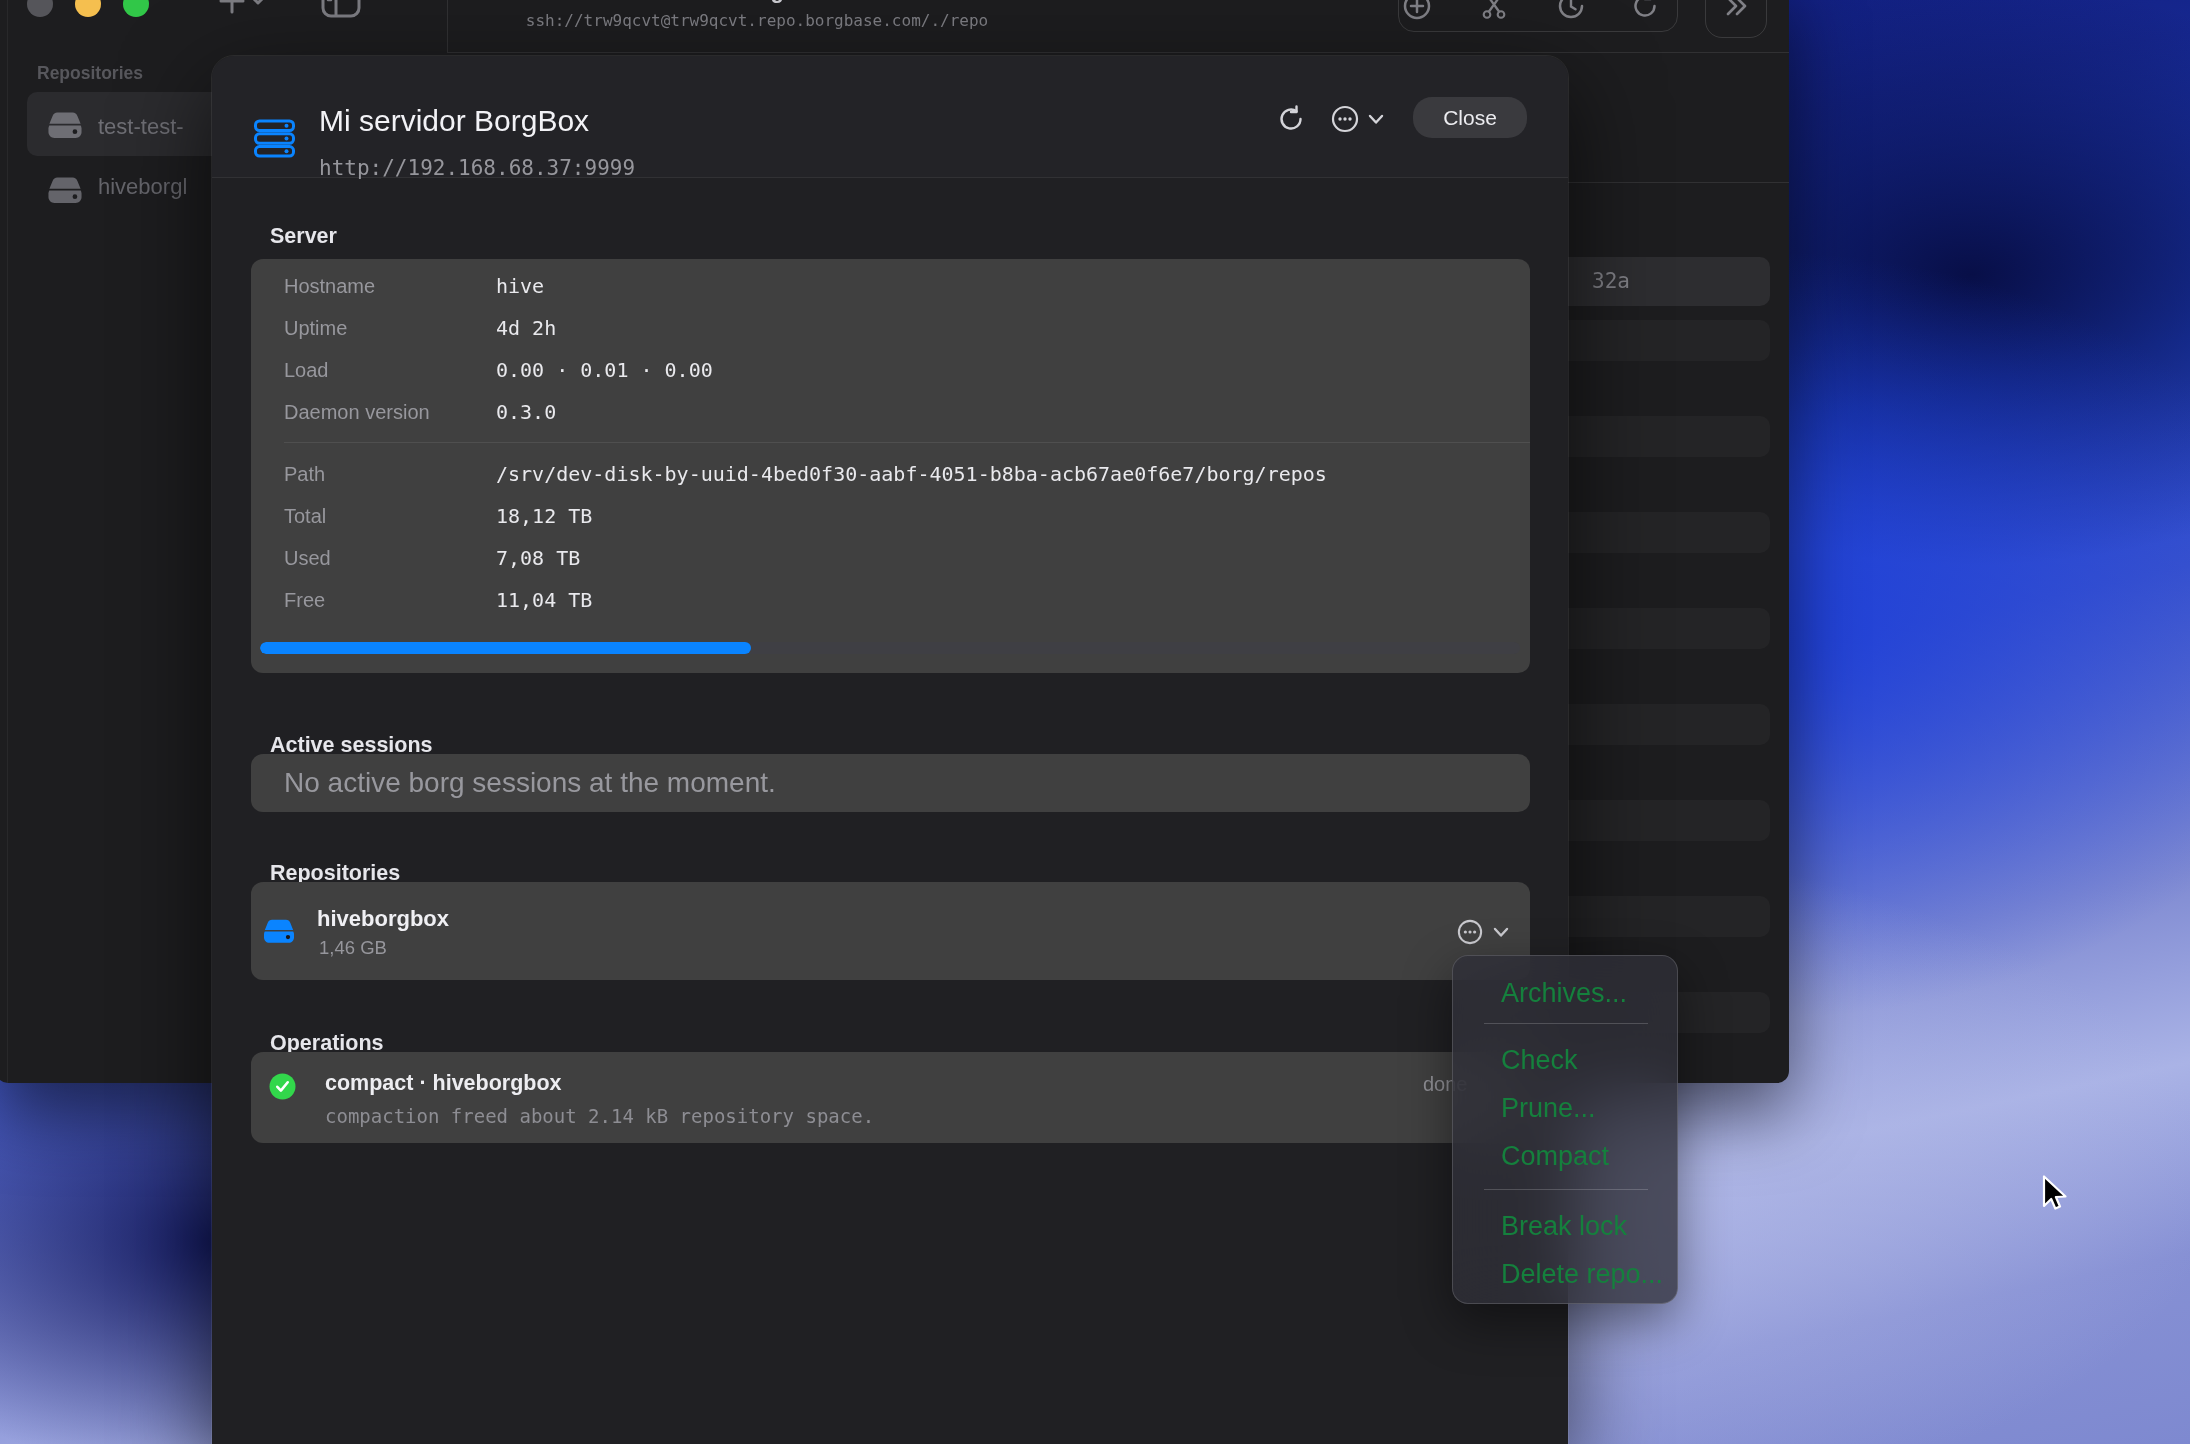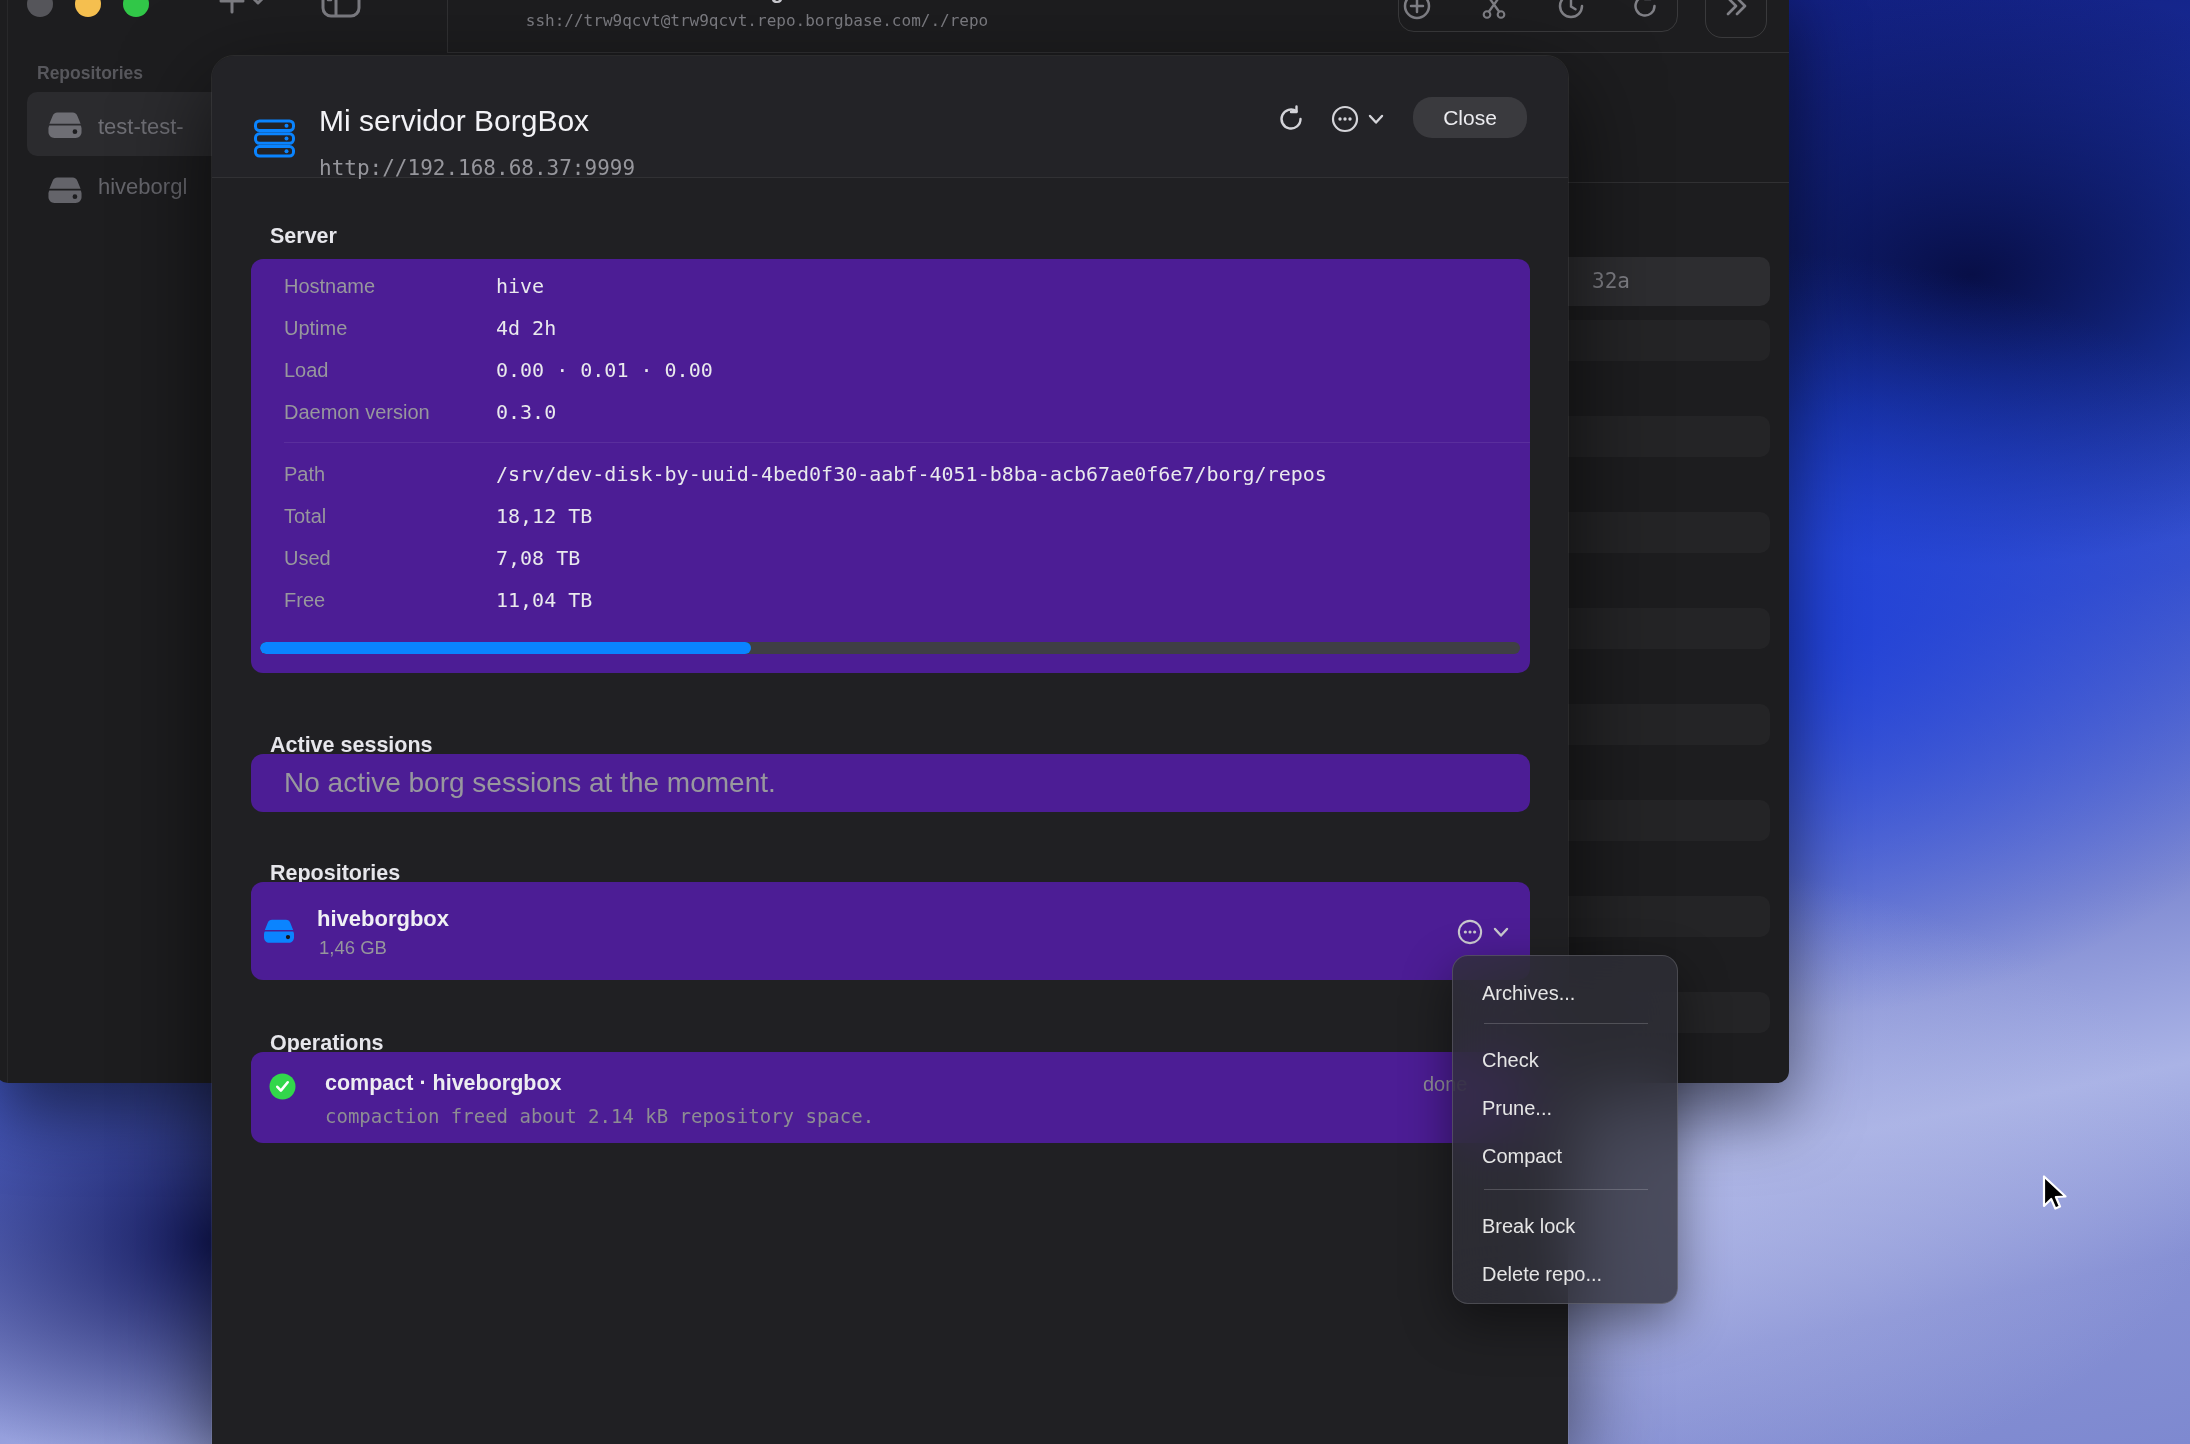--- a/index.html
+++ b/index.html
@@ -50,21 +50,21 @@
   border-radius:22px 22px 0 0;box-shadow:0 30px 90px rgba(0,0,0,.65);
   outline:1px solid rgba(255,255,255,.08)}
 #dlg-header{position:absolute;left:0;top:0;width:100%;height:121px;background:#232327;border-radius:22px 22px 0 0}
 #dlg-hdiv{position:absolute;left:0;top:121px;width:100%;height:1px;background:rgba(255,255,255,.08)}
 #dlg-title{position:absolute;left:107px;top:47px;height:36px;line-height:36px;font-size:30px;
   font-weight:400;color:#f2f2f6}
 #dlg-subtitle{position:absolute;left:107px;top:98px;height:28px;line-height:28px;font-size:21px;color:#96969c}
 #close-btn{position:absolute;left:1201px;top:41px;width:114px;height:41px;border-radius:19px;
   background:#3a3a3e;text-align:center;line-height:41px;font-size:21px;color:#ececf0}
 .sec-label{position:absolute;left:58px;height:26px;line-height:26px;font-size:21.5px;font-weight:700;color:#e6e6eb}
-.panel{position:absolute;left:39px;width:1279px;border-radius:12px;background:#4c1d95}
+.panel{position:absolute;left:39px;width:1279px;border-radius:12px;background:#404040}
 #server-panel{top:203px;height:414px;padding-top:6px}
 .srow{height:42px;display:flex;align-items:center}
 .slabel{margin-left:33px;width:212px;font-size:20px;color:#97979d}
 .svalue{font-size:20px;color:#e9e9ed}
 .srow-div{height:1px;background:rgba(255,255,255,.08);margin:9px 0 10px 33px}
 #disk-bar{margin:21px 10px 0 9px;height:12px;border-radius:6px;background:#3f3f44;overflow:hidden}
 #disk-fill{height:100%;border-radius:6px;background:#0a84ff}
 #sessions-panel{top:698px;height:58px}
 #sessions-text{position:absolute;left:33px;top:0;height:58px;line-height:58px;font-size:28px;color:#98989e}
 #repos-panel{top:826px;height:98px}
@@ -72,21 +72,21 @@
 #repo-size{position:absolute;left:68px;top:53px;height:25px;line-height:25px;font-size:18.5px;color:#96969c}
 #ops-panel{top:996px;height:91px}
 #ops-title{position:absolute;left:74px;top:17px;height:28px;line-height:28px;font-size:21.5px;font-weight:700;color:#ededf1}
 #ops-status{position:absolute;left:1172px;top:19px;height:26px;line-height:26px;font-size:20px;color:#8f8f95}
 #ops-detail{position:absolute;left:74px;top:51px;height:26px;line-height:26px;font-size:19px;color:#8d8d93}
 
 
 #menu{position:absolute;left:1452px;top:955px;width:226px;height:349px;border-radius:16px;
   background:rgba(47,48,56,.78);-webkit-backdrop-filter:blur(30px);backdrop-filter:blur(30px);
   border:1px solid rgba(255,255,255,.15);box-shadow:0 18px 50px rgba(0,0,0,.45);padding-top:16px}
-.mi{height:48px;display:flex;align-items:center;padding-left:29px;font-size:20px;color:#e5e5e5}
+.mi{height:48px;display:flex;align-items:center;padding-left:48px;font-size:27px;color:#15803d}
 .mi.first{height:42px}
 .mdiv{height:1px;background:rgba(255,255,255,.18);margin:9px 29px 12px 31px}
 </style>
 </head>
 <body>
 
 <div id="screen">
   <div id="wallpaper"></div>
 
   <div id="bgwin">

